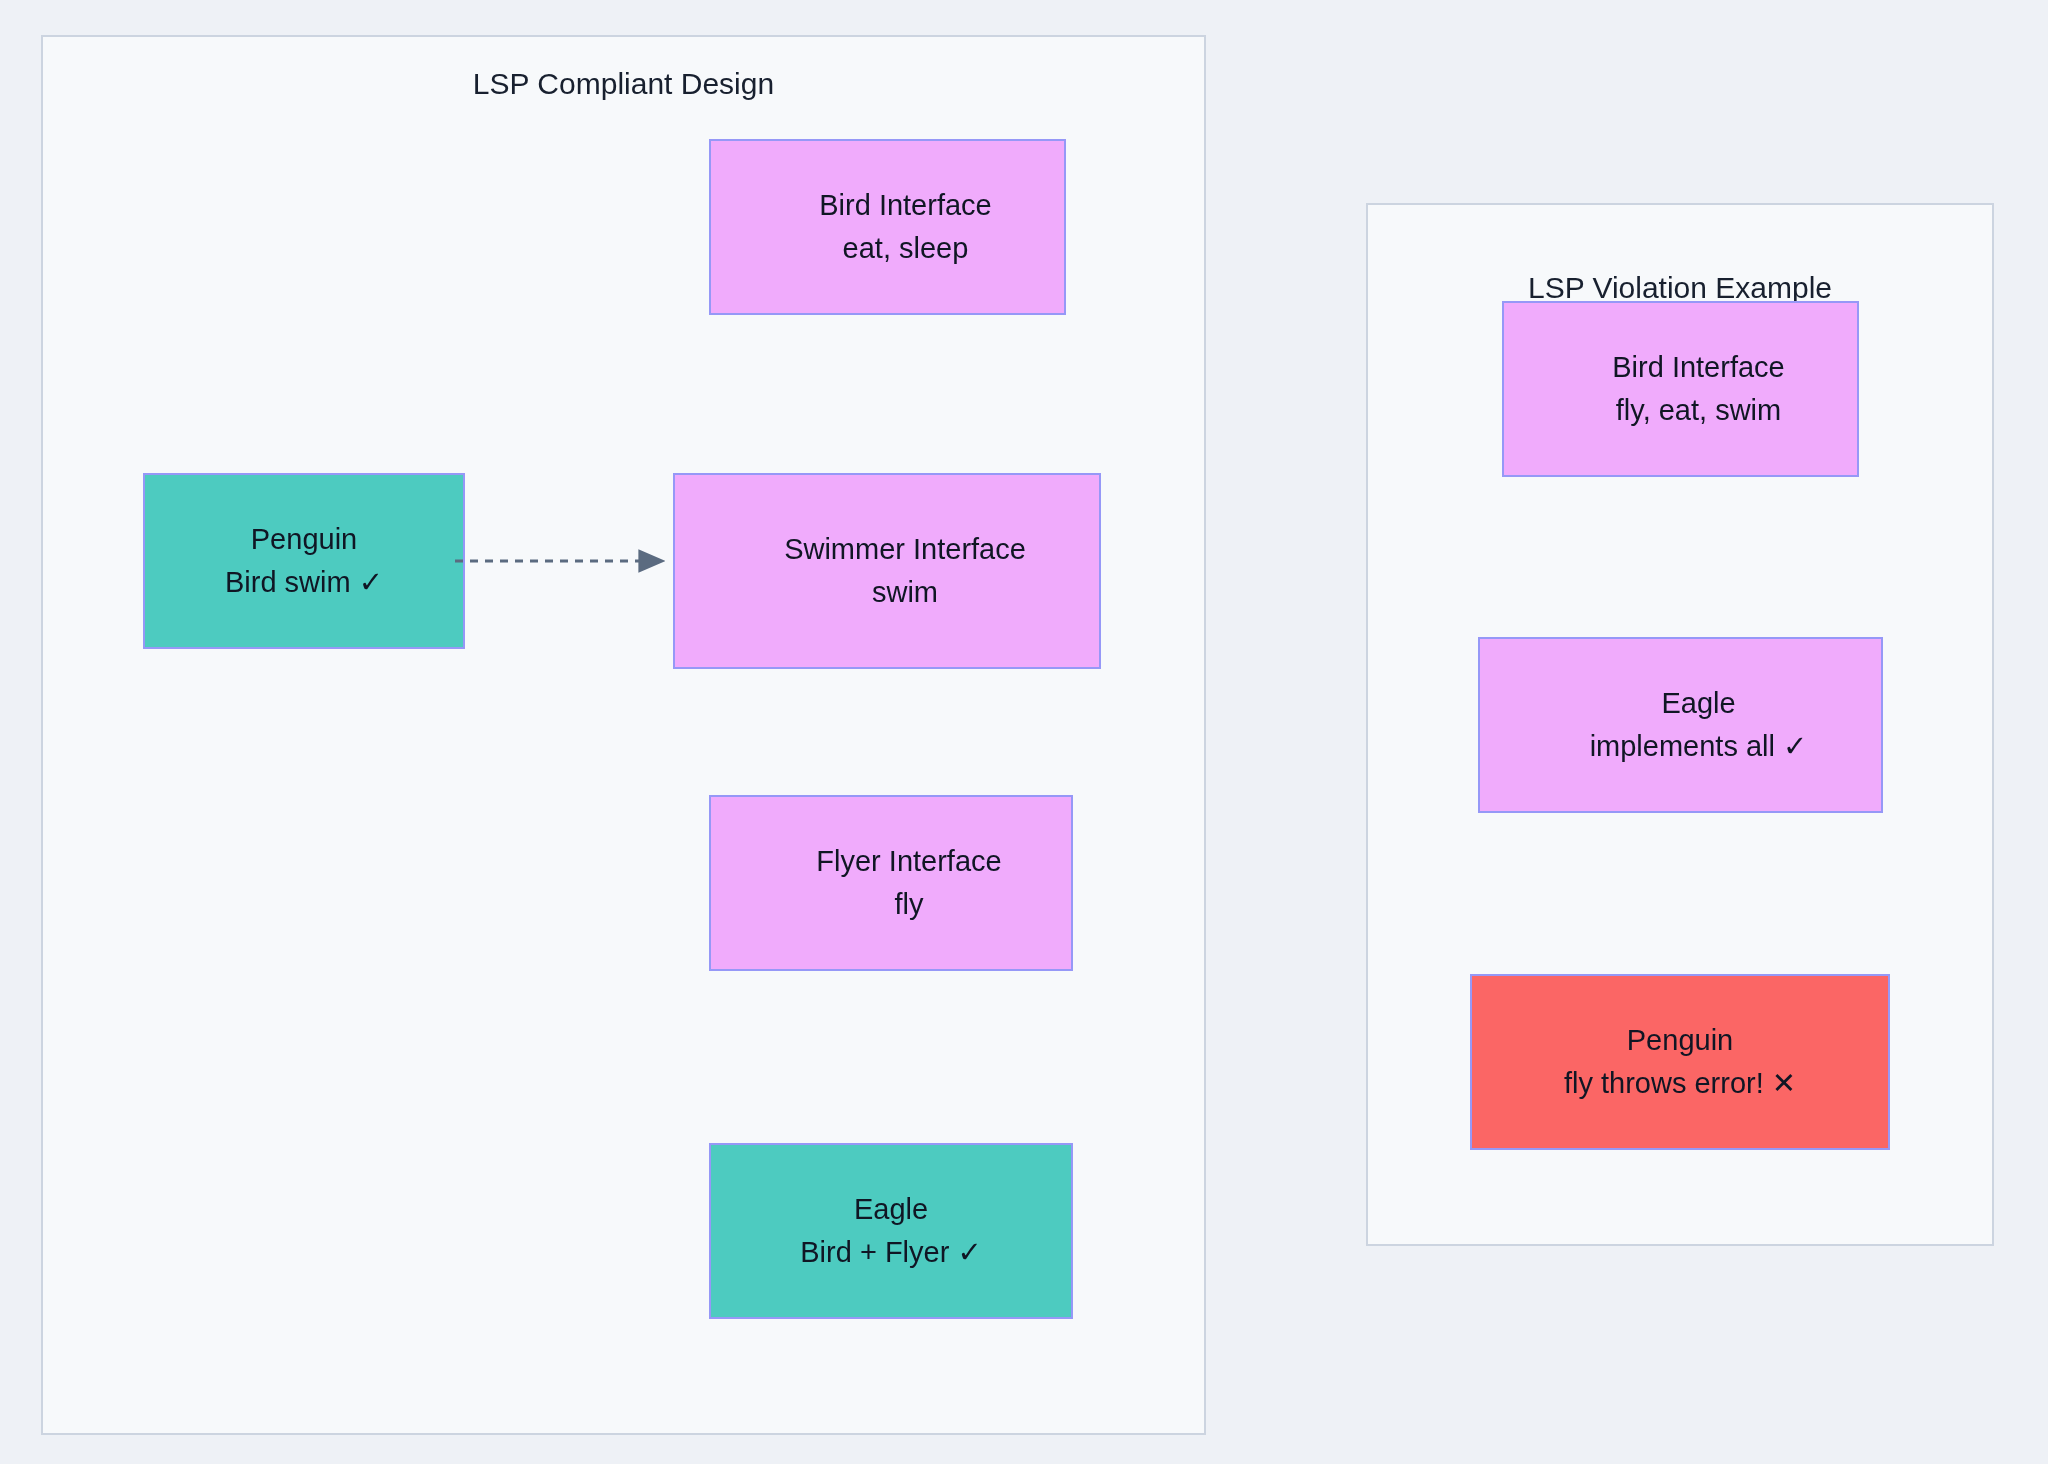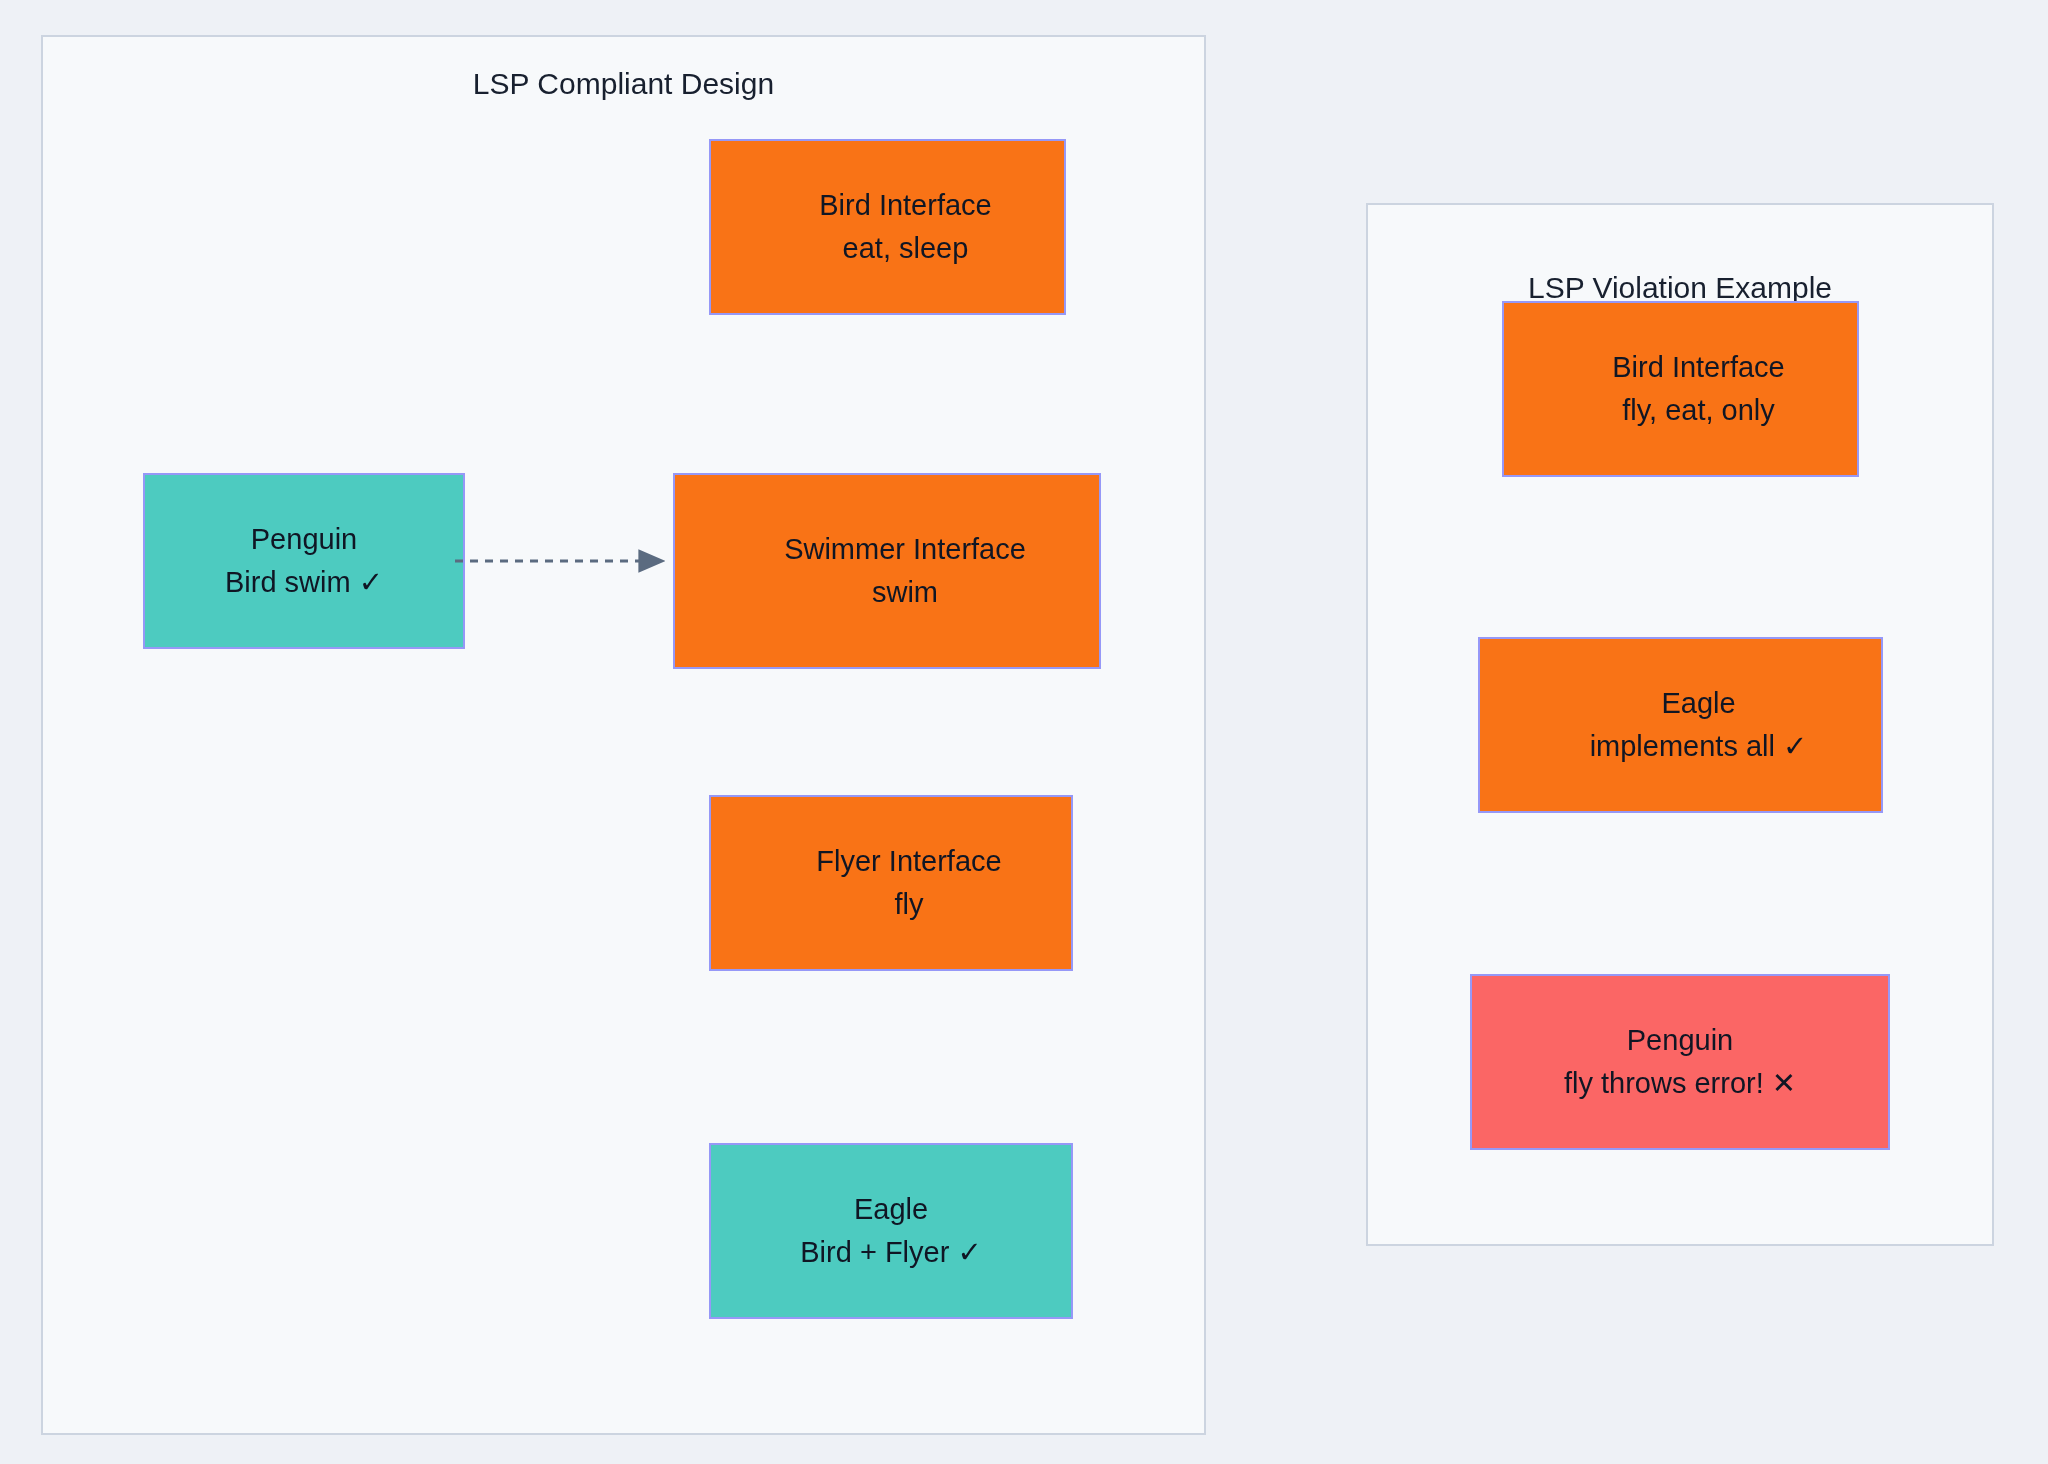--- a/index.html
+++ b/index.html
@@ -66,21 +66,21 @@
     text-align: center;
     font-size: 29px;
     line-height: 1.48;
     color: #101624;
   }
   .node .line1,
   .node .line2 {
     display: block;
     white-space: nowrap;
   }
-  .node.plain   { background: #f97316; padding-left: 36px; }
+  .node.plain   { background: #f0abfc; padding-left: 36px; }
   .node.good    { background: #4dcbc0; }
   .node.bad     { background: #fb6665; }
 
   
   #node-bird-compliant    { left: 709px;  top: 139px;  width: 357px; height: 176px; }
   #node-penguin-compliant { left: 143px;  top: 473px;  width: 322px; height: 176px; }
   #node-swimmer           { left: 673px;  top: 473px;  width: 428px; height: 196px; }
   #node-flyer             { left: 709px;  top: 795px;  width: 364px; height: 176px; }
   #node-eagle-compliant   { left: 709px;  top: 1143px; width: 364px; height: 176px; }
 
@@ -141,21 +141,21 @@
     <span class="line1">Eagle</span>
     <span class="line2">Bird + Flyer ✓</span>
   </div>
 
   <div class="panel" id="panel-violation">
     <div class="panel-title">LSP Violation Example</div>
   </div>
 
   <div class="node plain" id="node-bird-violation">
     <span class="line1">Bird Interface</span>
-    <span class="line2">fly, eat, only</span>
+    <span class="line2">fly, eat, swim</span>
   </div>
 
   <div class="node plain" id="node-eagle-violation">
     <span class="line1">Eagle</span>
     <span class="line2">implements all ✓</span>
   </div>
 
   <div class="node bad" id="node-penguin-violation">
     <span class="line1">Penguin</span>
     <span class="line2">fly throws error! ✕</span>

